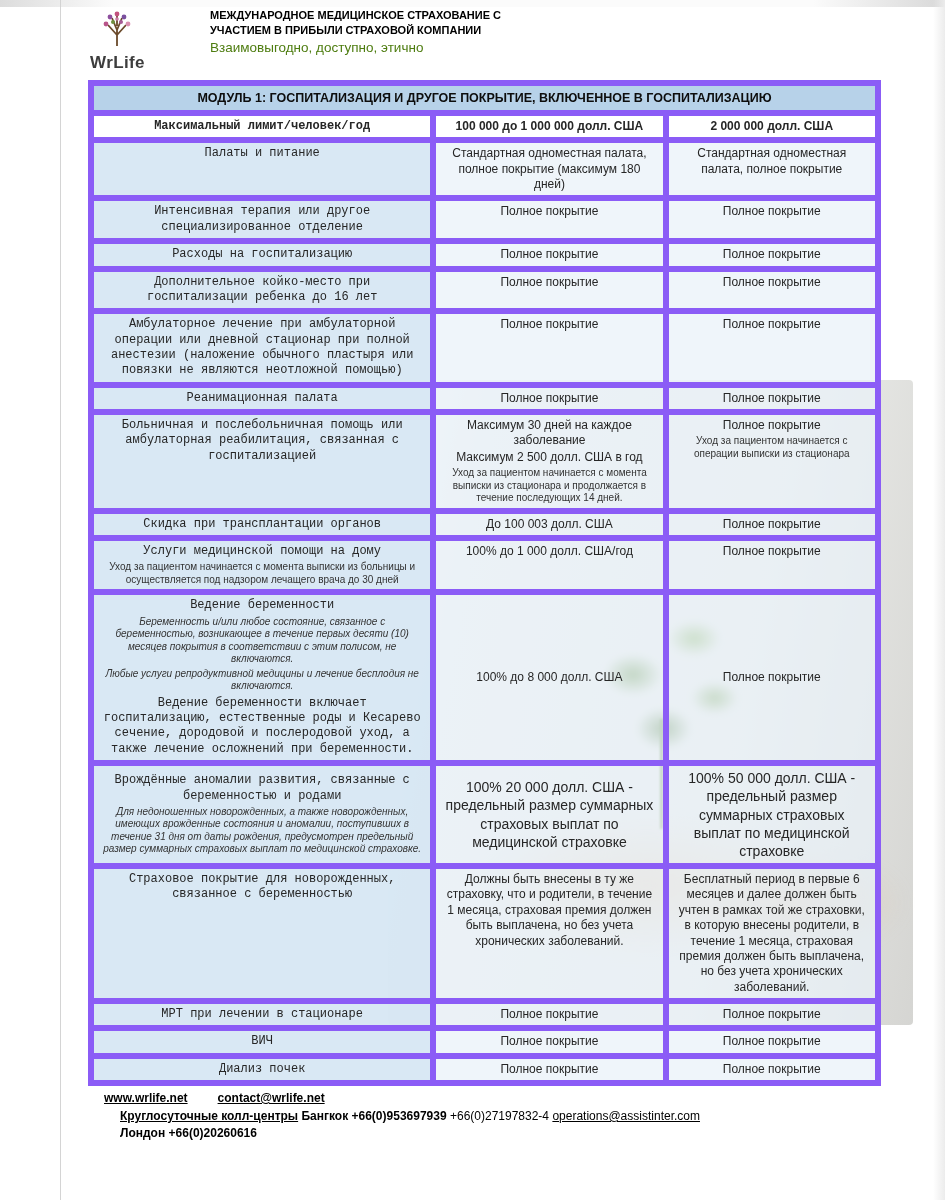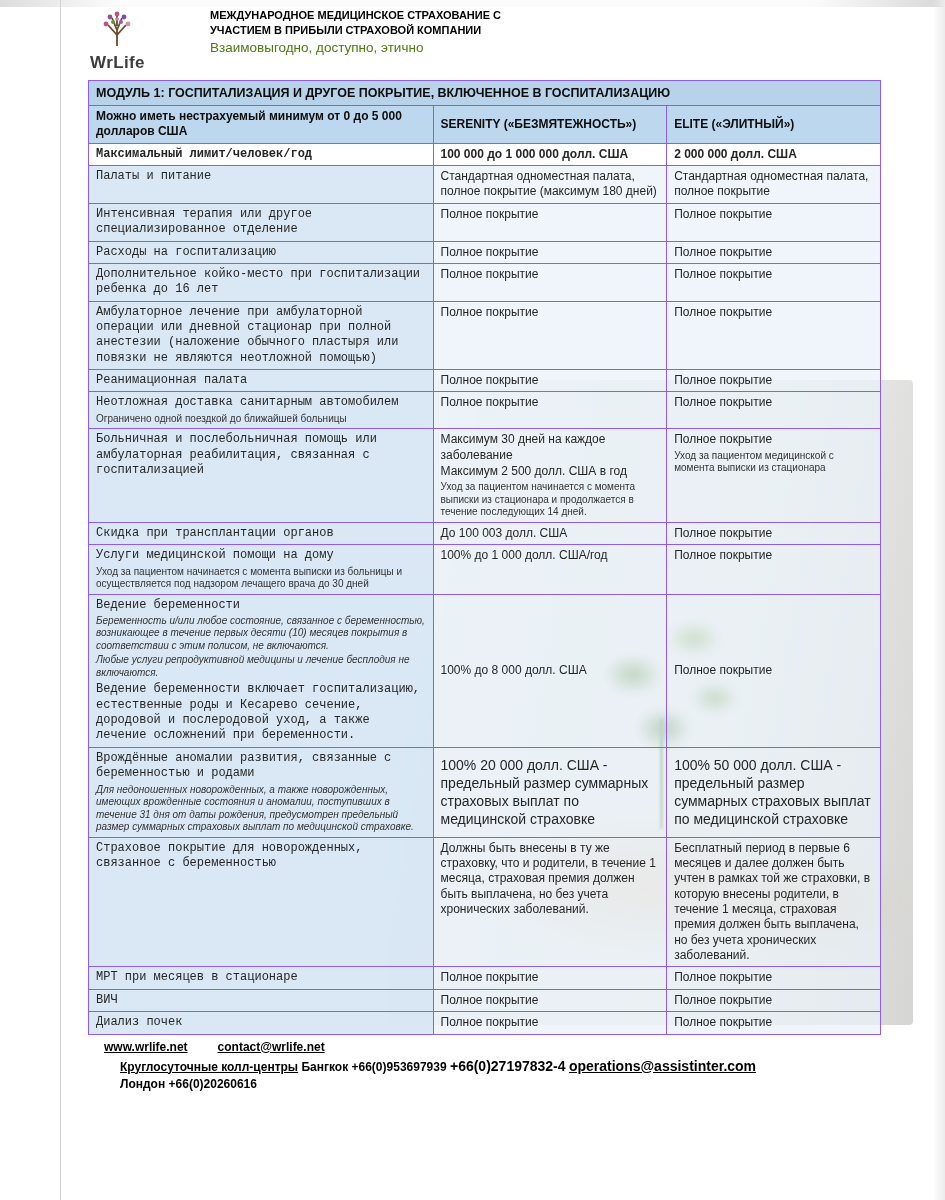--- a/index.html
+++ b/index.html
@@ -30,22 +30,22 @@
       radial-gradient(ellipse 34px 24px at 78% 55%,rgba(104,152,62,.85),rgba(104,152,62,0) 70%),
       radial-gradient(ellipse 40px 30px at 48% 72%,rgba(74,120,48,.9),rgba(74,120,48,0) 70%);}
   .stem{position:absolute;left:calc(37% + 78px);top:calc(34% + 120px);width:3px;height:110px;
     background:linear-gradient(#5d8a3e,#7a9a55);filter:blur(1px);}
   .hands{position:absolute;left:4%;right:2%;bottom:46px;height:170px;filter:blur(8px);
     background:
       radial-gradient(ellipse 46% 55% at 48% 45%,rgba(231,209,186,.95),rgba(231,209,186,0) 75%),
       radial-gradient(ellipse 30% 40% at 78% 55%,rgba(222,198,172,.8),rgba(222,198,172,0) 75%);}
 
   table{width:100%;border-collapse:collapse;table-layout:fixed;position:relative;z-index:1;}
-  td,th{border:1px solid #8b5cf6;padding:3px 7px;vertical-align:top;
-    font-size:12px;line-height:1.28;color:#262626;text-align:left;font-weight:400;margin-left:23px;}
+  td,th{border:6px solid #8b5cf6;padding:3px 7px;vertical-align:top;
+    font-size:12px;line-height:1.28;color:#262626;text-align:center;font-weight:400;margin-left:23px;}
   .mod-header{background:#b7d2e9;font-weight:700;font-size:12.5px;color:#0d0d0d;padding:4px 7px;}
   .col-h{background:#bdd7ee;font-weight:700;vertical-align:middle;color:#0d0d0d;}
   .label-c{background:rgba(214,230,243,.93);}
   .val-c{background:rgba(233,241,248,.72);}
   .bold-row td{background:rgba(255,255,255,.96);font-weight:700;}
   .vmid td{vertical-align:middle;}
   .lbl{color:#262626;font-family:Liberation Mono, monospace;}
   .extra{margin-top:3px;}
   .note{font-size:10px;line-height:1.25;margin-top:2px;color:#333;}
   .it{font-style:italic;}
@@ -53,21 +53,21 @@
   .val + .val{margin-top:1px;}
   .sm-val .val{font-size:14px;line-height:1.3;}
 
   
   .footer{margin:5px 0 2px 104px;font-size:12px;color:#000;}
   .f-line1 a{font-weight:700;text-decoration:underline;color:#000;margin-right:30px;cursor:pointer;}
   .f-line2{margin-top:4px;padding-left:16px;}
   .f-line3{margin-top:3px;padding-left:16px;}
   .b{font-weight:700;}
   .u{text-decoration:underline;}
-  .smtx{font-size:14px;font-weight:bold;}
+  .smtx{font-size:12px;}
   a{color:#000;}
 </style>
 </head>
 <body>
 
 <div class="page">
   <div class="top-shade"></div>
   <div class="right-shade"></div>
   <div class="fold"></div>
 
@@ -102,25 +102,20 @@
     <table>
       <colgroup>
         <col style="width:43.5%">
         <col style="width:29.5%">
         <col style="width:27%">
       </colgroup>
       <thead>
         <tr>
           <th class="mod-header" colspan="3">МОДУЛЬ 1: ГОСПИТАЛИЗАЦИЯ И ДРУГОЕ ПОКРЫТИЕ, ВКЛЮЧЕННОЕ В ГОСПИТАЛИЗАЦИЮ</th>
         </tr>
-        <tr>
-          <th class="col-h">Можно иметь нестрахуемый минимум от 0 до 5 000 долларов США</th>
-          <th class="col-h">SERENITY («БЕЗМЯТЕЖНОСТЬ»)</th>
-          <th class="col-h">ELITE («ЭЛИТНЫЙ»)</th>
-        </tr>
       </thead>
       <tbody id="coverage-body">
           <tr class="bold-row">
             <td class="c label-c">
               <div class="lbl">Максимальный лимит/человек/год</div>
             </td>
             <td class="c val-c">
               <div class="val">100 000 до 1 000 000 долл. США</div>
             </td>
             <td class="c val-c">
@@ -188,42 +183,30 @@
             </td>
             <td class="c val-c">
               <div class="val">Полное покрытие</div>
             </td>
             <td class="c val-c">
               <div class="val">Полное покрытие</div>
             </td>
           </tr>
           <tr>
             <td class="c label-c">
-              <div class="lbl">Неотложная доставка санитарным автомобилем</div>
-              <div class="note">Ограничено одной поездкой до ближайшей больницы</div>
-            </td>
-            <td class="c val-c">
-              <div class="val">Полное покрытие</div>
-            </td>
-            <td class="c val-c">
-              <div class="val">Полное покрытие</div>
-            </td>
-          </tr>
-          <tr>
-            <td class="c label-c">
               <div class="lbl">Больничная и послебольничная помощь или амбулаторная реабилитация, связанная с госпитализацией</div>
             </td>
             <td class="c val-c">
               <div class="val">Максимум 30 дней на каждое заболевание</div>
               <div class="val">Максимум 2 500 долл. США в год</div>
               <div class="note">Уход за пациентом начинается с момента выписки из стационара и продолжается в течение последующих 14 дней.</div>
             </td>
             <td class="c val-c">
               <div class="val">Полное покрытие</div>
-              <div class="note">Уход за пациентом медицинской с момента выписки из стационара</div>
+              <div class="note">Уход за пациентом начинается с операции выписки из стационара</div>
             </td>
           </tr>
           <tr>
             <td class="c label-c">
               <div class="lbl">Скидка при трансплантации органов</div>
             </td>
             <td class="c val-c">
               <div class="val">До 100 003 долл. США</div>
             </td>
             <td class="c val-c">
@@ -274,21 +257,21 @@
             </td>
             <td class="c val-c">
               <div class="val">Должны быть внесены в ту же страховку, что и родители, в течение 1 месяца, страховая премия должен быть выплачена, но без учета хронических заболеваний.</div>
             </td>
             <td class="c val-c">
               <div class="val">Бесплатный период в первые 6 месяцев и далее должен быть учтен в рамках той же страховки, в которую внесены родители, в течение 1 месяца, страховая премия должен быть выплачена, но без учета хронических заболеваний.</div>
             </td>
           </tr>
           <tr>
             <td class="c label-c">
-              <div class="lbl">МРТ при месяцев в стационаре</div>
+              <div class="lbl">МРТ при лечении в стационаре</div>
             </td>
             <td class="c val-c">
               <div class="val">Полное покрытие</div>
             </td>
             <td class="c val-c">
               <div class="val">Полное покрытие</div>
             </td>
           </tr>
           <tr>
             <td class="c label-c">

